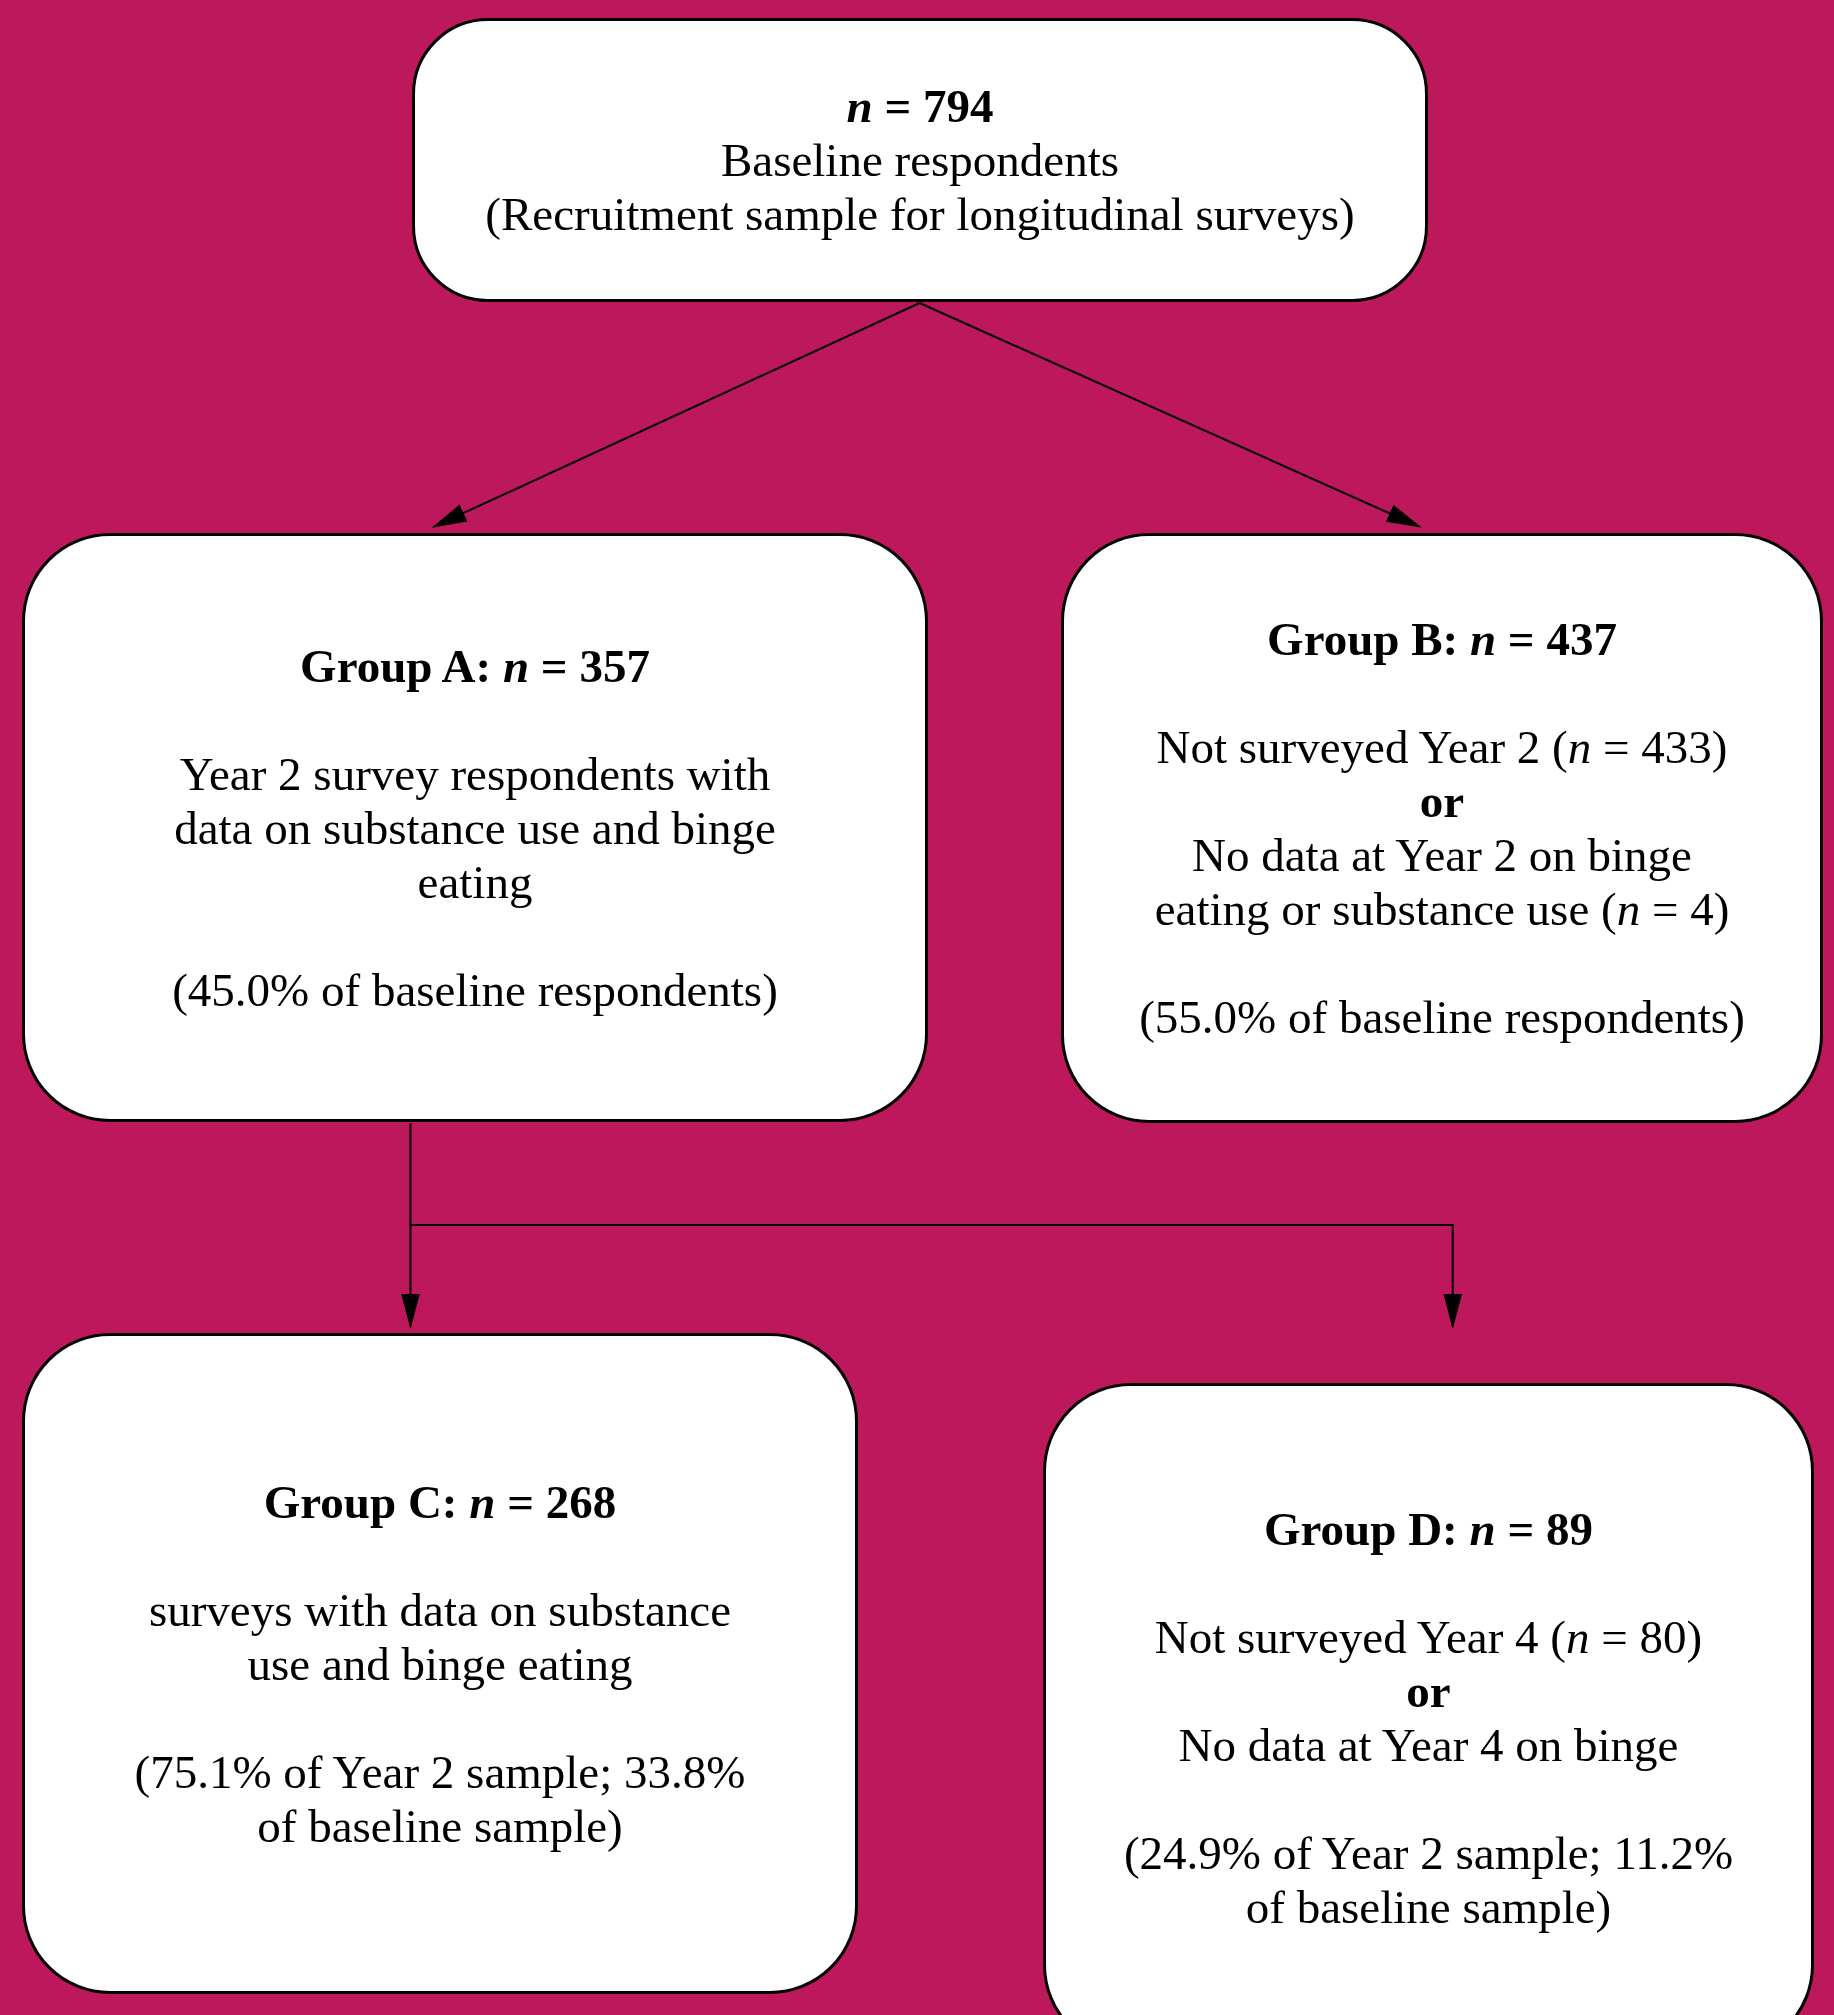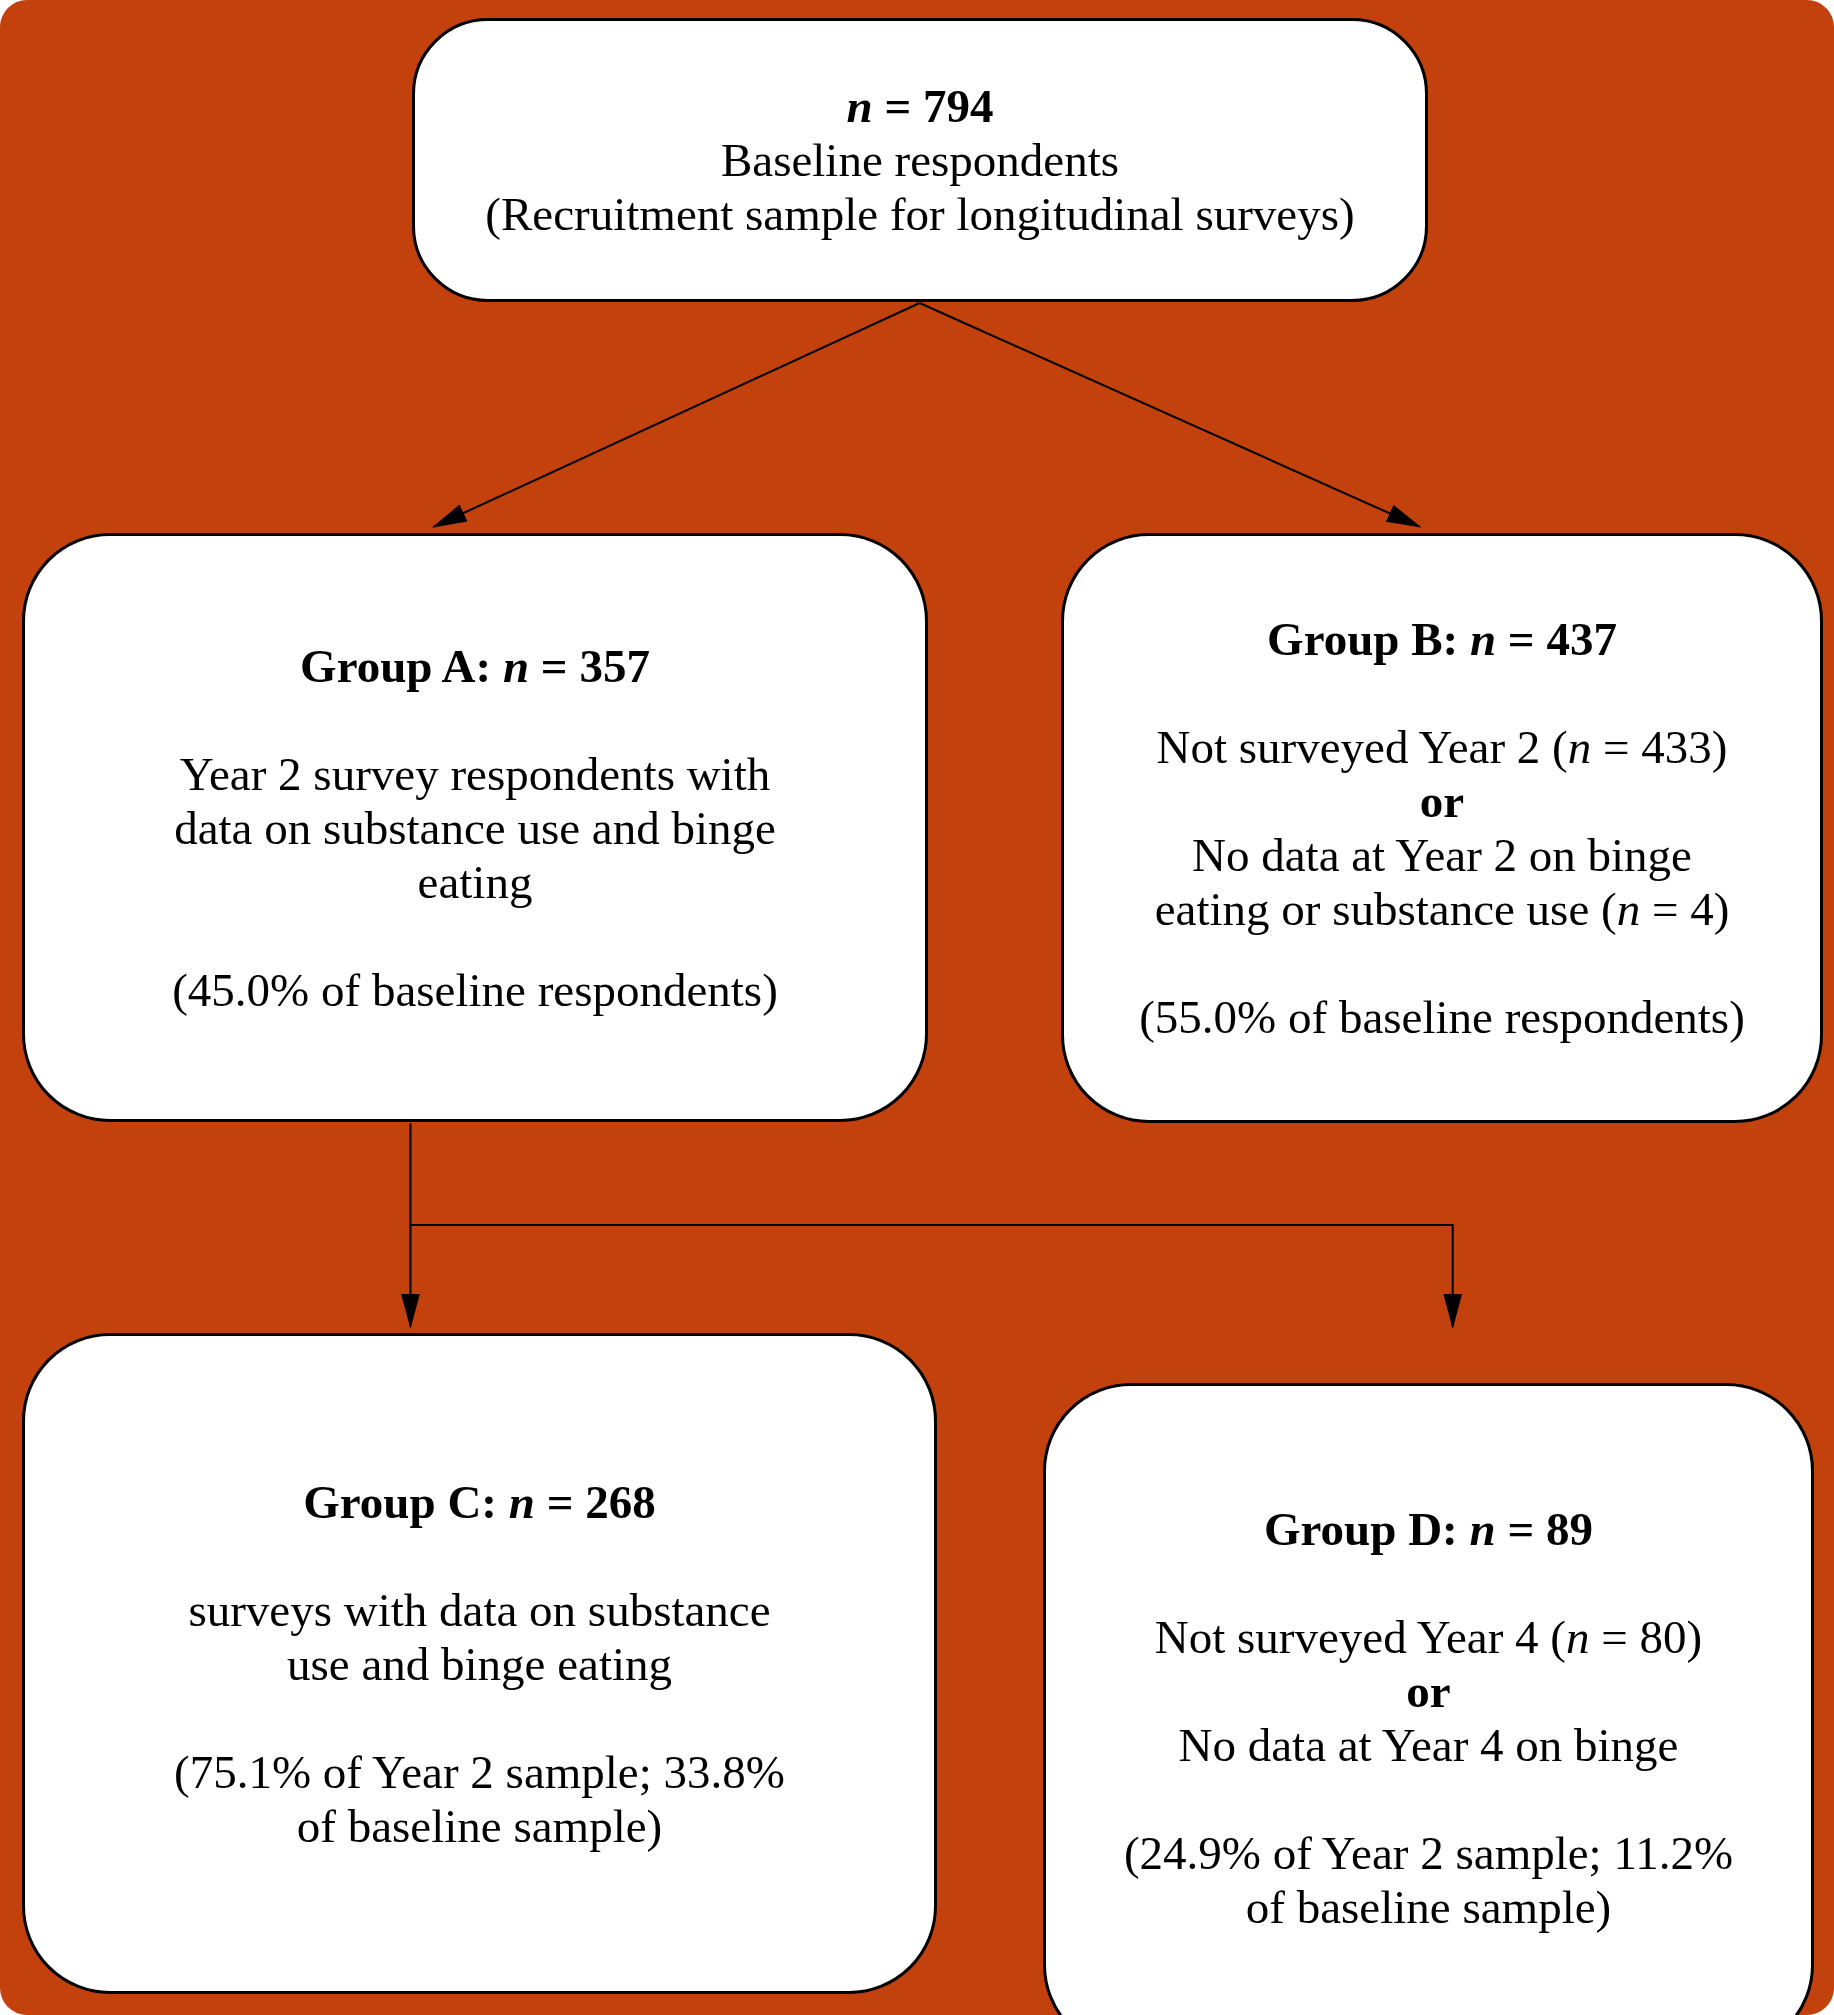--- a/index.html
+++ b/index.html
@@ -4,25 +4,24 @@
 <style>
   html, body {
     margin: 0;
     padding: 0;
     background: #ffffff;
   }
   #page {
     position: relative;
     width: 1834px;
     height: 2015px;
-    background: #c2410c;
+    background: #be185d;
     font-family: "Liberation Serif", "DejaVu Serif", serif;
     color: #000000;
     overflow: hidden;
-    border-radius: 27px;
   }
   .box {
     position: absolute;
     box-sizing: border-box;
     border: 3.5px solid #000000;
     border-radius: 88px;
     background: #ffffff;
     display: flex;
     flex-direction: column;
     justify-content: center;
@@ -35,21 +34,21 @@
     white-space: nowrap;
     text-align: center;
     flex: 0 0 auto;
   }
   .gap { height: 54px; flex: 0 0 auto; }
   .b { font-weight: bold; }
   .i { font-style: italic; }
   #box-baseline { left: 412px;  top: 17.5px;   width: 1016px; height: 284px;  border-radius: 76px; }
   #box-a        { left: 22px;   top: 533px;  width: 906px; height: 589px; }
   #box-b        { left: 1061px; top: 533px;  width: 762px; height: 590px; }
-  #box-c        { left: 22px;   top: 1333px; width: 915px; height: 661px; }
+  #box-c        { left: 22px;   top: 1333px; width: 836px; height: 661px; }
   #box-d        { left: 1043px; top: 1383px; width: 771px; height: 670px; }
   #connectors {
     position: absolute;
     left: 0; top: 0;
     width: 1834px;
     height: 2015px;
     pointer-events: none;
   }
   #connectors line, #connectors path {
     stroke: #000000;

